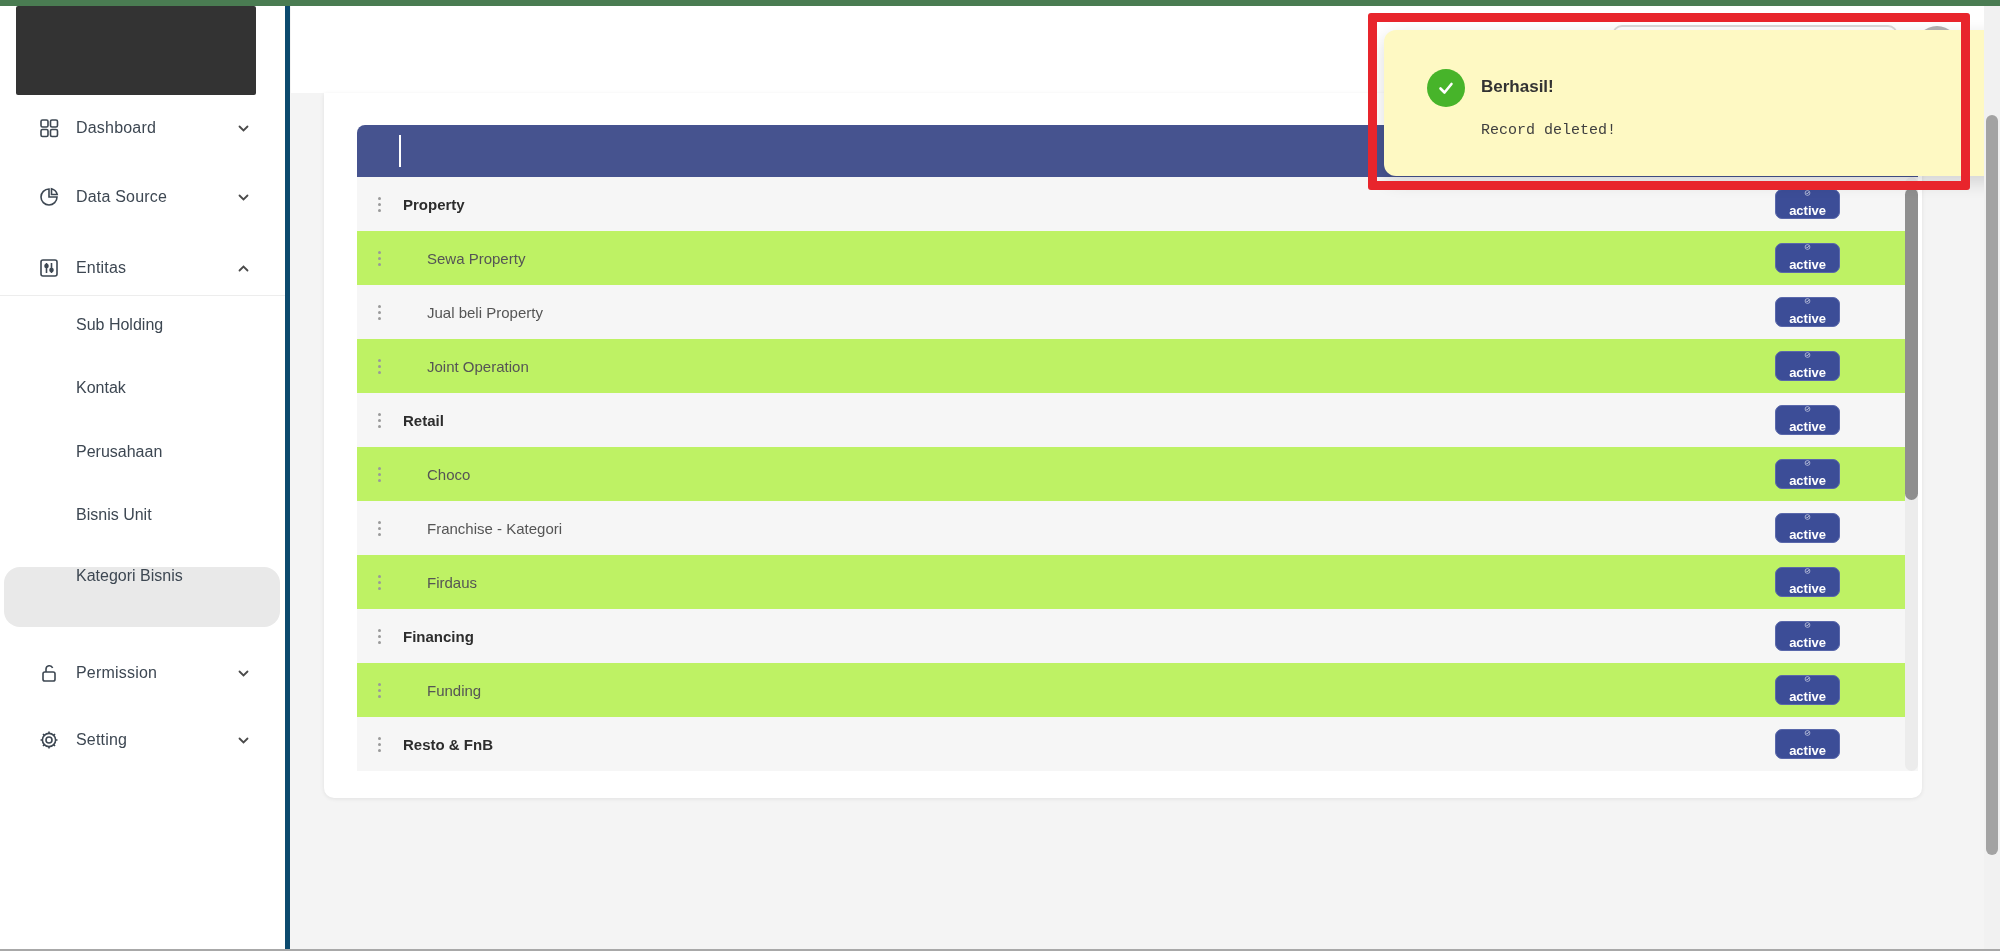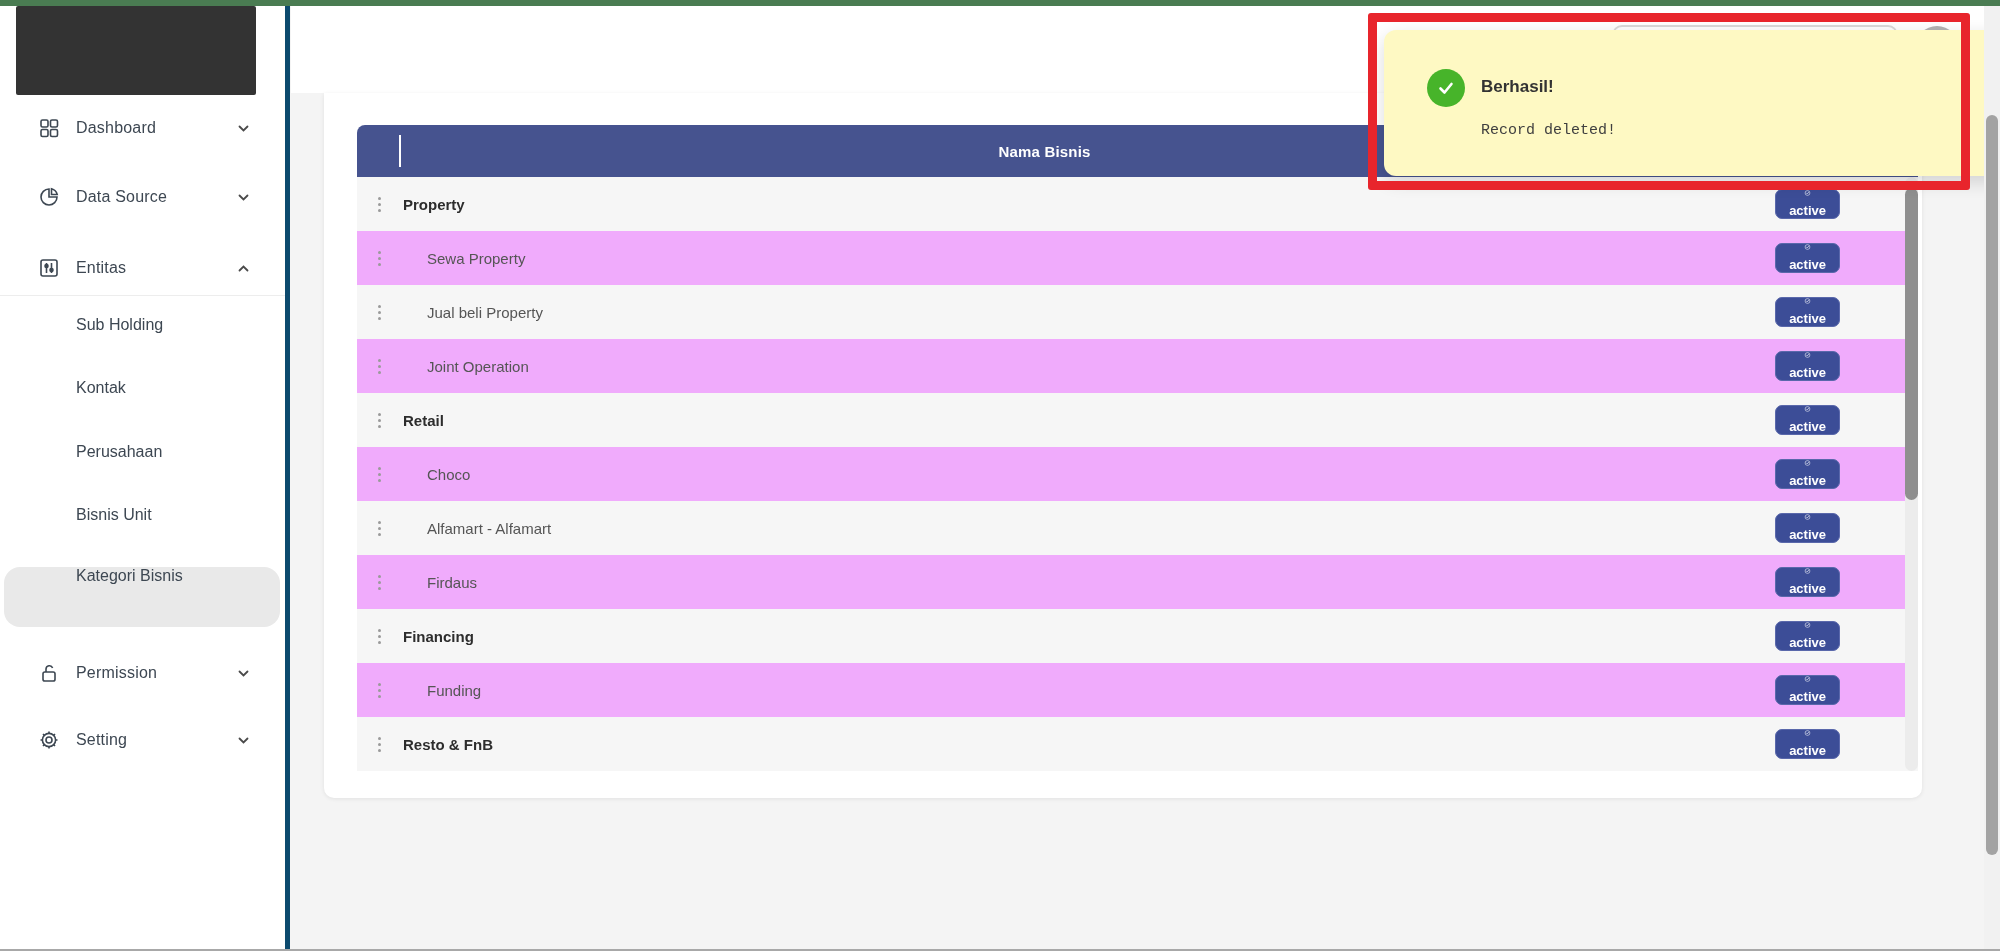--- a/index.html
+++ b/index.html
@@ -33,21 +33,21 @@
   .hidden-search { position:absolute; left:1612px; top:25px; width:286px; height:40px; background:#fff; border:2px solid #d9d9d9; border-radius:10px; z-index:2; }
   .avatar-circle { position:absolute; left:1915px; top:26px; width:44px; height:44px; border-radius:50%; background:#b3b3b3; z-index:2; }
 
   
   .card { position:absolute; left:324px; top:93px; width:1598px; height:705px; background:#ffffff; border-radius:0 0 10px 10px; box-shadow:0 1px 4px rgba(0,0,0,.08); z-index:3; }
   .table { position:absolute; left:33px; top:32px; width:1561px; }
   .t-head { position:relative; height:52px; background:#46538f; border-radius:8px 8px 0 0; }
   .t-head .col-divider { position:absolute; left:42px; top:10px; width:2px; height:32px; background:#ffffff; }
   .t-head .head-label { position:absolute; left:42px; width:1291px; top:0; height:52px; display:flex; align-items:center; justify-content:center; color:#ffffff; font-size:15px; font-weight:700; letter-spacing:.2px; }
   .t-body { }
-  .t-row { display:flex; align-items:center; height:54px; background:#f0abfc; }
+  .t-row { display:flex; align-items:center; height:54px; background:#bef264; }
   .t-row.striped { background:#f6f6f6; }
   .kebab { width:15px; margin-left:15px; display:flex; flex-direction:column; align-items:center; gap:3px; cursor:pointer; }
   .kebab i { width:3px; height:3px; border-radius:50%; background:#9a9a9a; display:block; }
   .row-name { margin-left:16px; font-size:15px; color:#555555; }
   .t-row.parent .row-name { font-weight:700; color:#2d2d2d; }
   .t-row.child .row-name { margin-left:40px; }
   .badge { margin-left:auto; margin-right:78px; height:30px; padding:0 13px; display:inline-flex; align-items:center; gap:7px; background:#3c4d97; border:1px solid #5a68ab; border-radius:7px; color:#ffffff; font-size:13px; font-weight:700; cursor:pointer;flex-direction:column; }
 
   
   .inner-scroll-track { position:absolute; left:1581px; top:84px; width:13px; height:594px; background:#ececec; border-radius:7px; }
@@ -194,21 +194,20 @@
     <span class="page-title">Kategori Bisnis</span>
   </div>
 
   <div class="hidden-search"></div>
   <div class="avatar-circle"></div>
 
   <div class="card">
     <div class="table">
       <div class="t-head">
         <div class="col-divider"></div>
-        <div class="head-label">Nama Bisnis</div>
       </div>
       <div class="t-body" id="t-body">
   <div class="t-row parent striped">
     <span class="kebab">
               <i></i>
               <i></i>
               <i></i>
             </span>
     <span class="row-name">Property</span>
     <span class="badge">
@@ -299,21 +298,21 @@
       <span>active</span>
     </span>
   </div>
 
   <div class="t-row child striped">
     <span class="kebab">
               <i></i>
               <i></i>
               <i></i>
             </span>
-    <span class="row-name">Alfamart - Alfamart</span>
+    <span class="row-name">Franchise - Kategori</span>
     <span class="badge">
       <svg width="15" height="15" viewBox="0 0 15 15" fill="none" stroke="#ffffff" stroke-width="1.3">
         <circle cx="7.5" cy="7.5" r="6"></circle>
         <polyline points="4.8,7.7 6.8,9.7 10.4,5.6" stroke-width="1.5" stroke-linecap="round" stroke-linejoin="round"></polyline>
       </svg>
       <span>active</span>
     </span>
   </div>
 
   <div class="t-row child">

